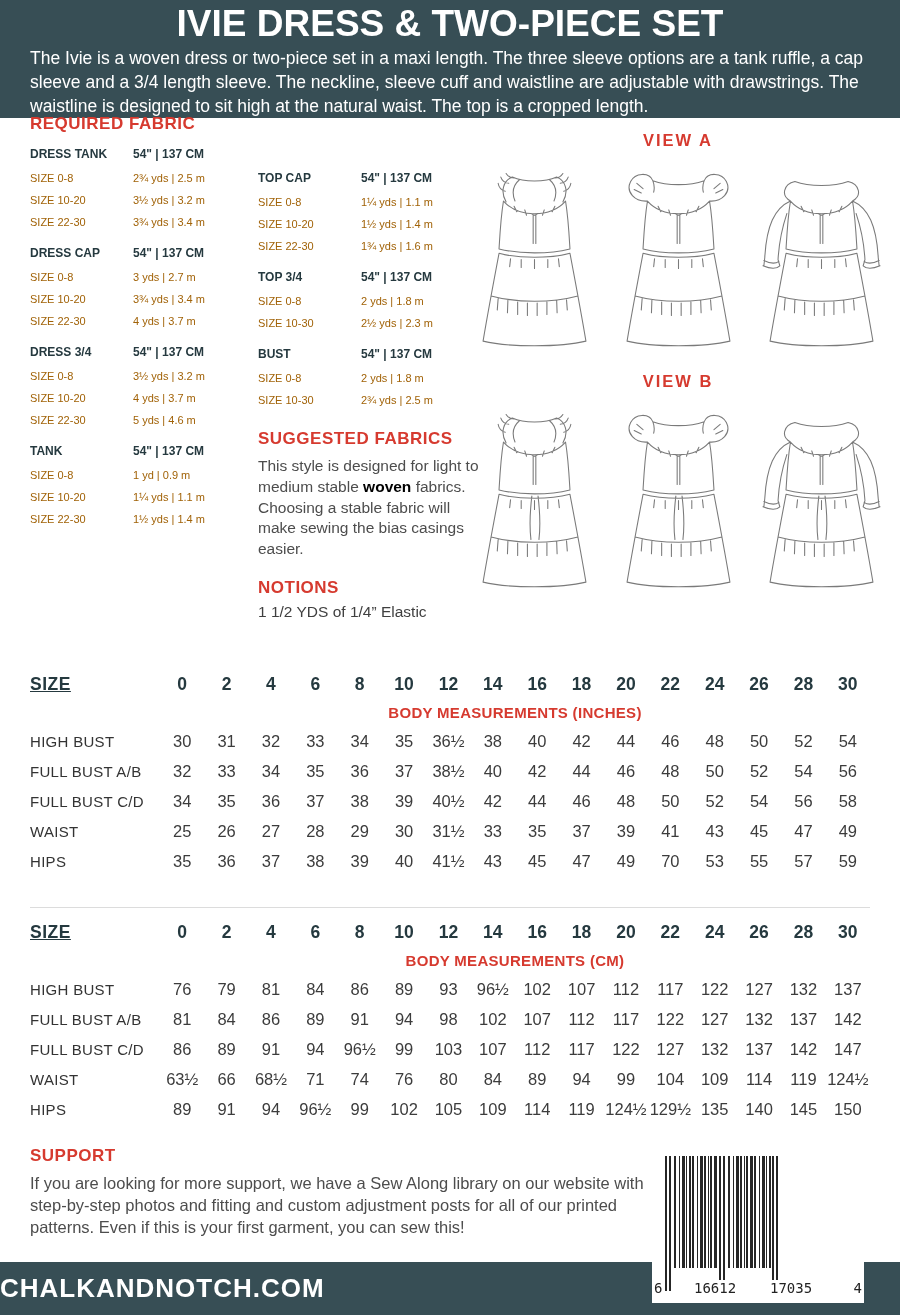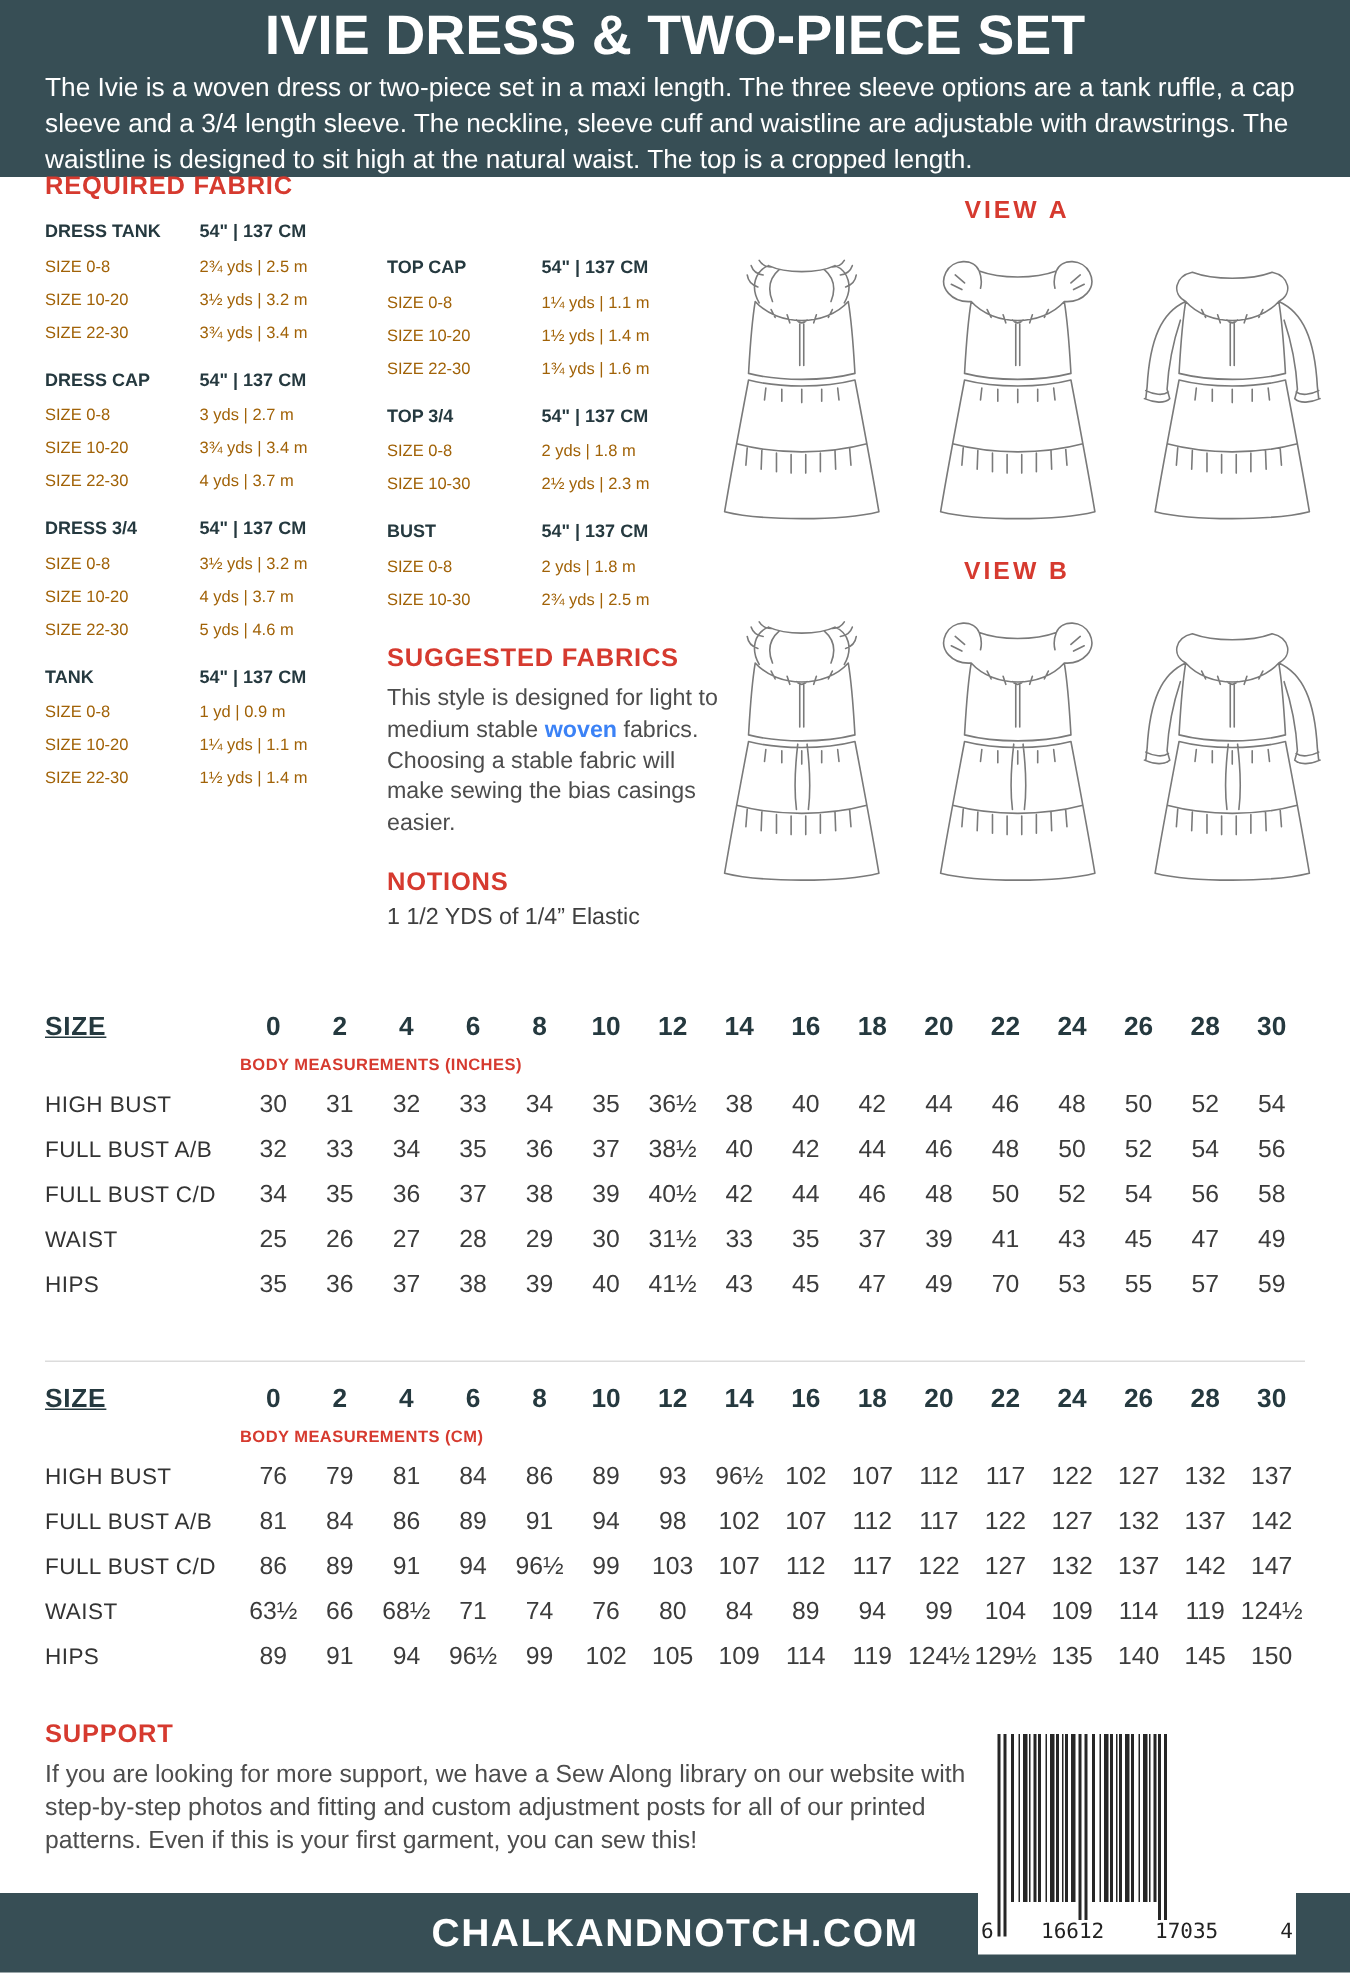--- a/index.html
+++ b/index.html
@@ -16,48 +16,48 @@
   
   .col-left{position:absolute;left:30px;top:114px;width:228px;}
   .col-mid{position:absolute;left:258px;top:158px;width:225px;}
   .fg-head{display:flex;font-weight:bold;color:#25393F;font-size:12px;margin:13px 0 6px;}
   .fg-name{width:103px;flex:none;}
   .fg-width{flex:1;}
   .fg-row{display:flex;color:#a16207;font-size:11px;line-height:22px;}
   .fg-size{width:103px;flex:none;}
   .fg-val{flex:1;}
   .sf-text{margin:7px 0 0;font-size:15.5px;line-height:1.34;color:#4d4d4d;width:225px;}
-  .sf-text b{color:#3b82f6;}
+  .sf-text b{color:#000000;}
   .mt18{margin-top:18px;}
   .notion-line{font-size:15.5px;color:#3f3f3f;line-height:28px;}
 
   
   .views{position:absolute;left:468px;top:131px;width:420px;}
   .view-label{text-align:center;color:#D63A2F;font-weight:bold;font-size:16.5px;letter-spacing:2px;margin:0;}
   .dress-row{display:flex;justify-content:space-between;margin:4px 0 14px;}
   .dress{width:133px;height:204px;}
 
   
   table.size-table{position:absolute;left:30px;width:840px;border-collapse:collapse;table-layout:fixed;}
   #table-in{top:664px;}
   #table-cm{top:912px;}
   .divider{position:absolute;left:30px;width:840px;top:907px;height:1px;background:#dcdcdc;}
   tr.size-row td{font-weight:bold;color:#25393F;font-size:17.5px;padding:10px 0 6px;text-align:center;}
   tr.size-row td.lbl{text-align:left;letter-spacing:.5px;text-decoration:underline;}
-  tr.section td{color:#D63A2F;font-weight:bold;font-size:11px;text-align:left;padding:3px 0 5px;letter-spacing:.3px;}
+  tr.section td{color:#D63A2F;font-weight:bold;font-size:15px;text-align:center;padding:3px 0 5px;letter-spacing:.3px;}
   tr.data td{color:#3c3c3c;font-size:16.5px;text-align:center;height:30px;padding:0;}
   tr.data td.lbl{text-align:left;font-size:15px;color:#333;letter-spacing:.3px;}
 
   
   .support{position:absolute;left:30px;top:1146px;width:635px;}
   .support p{margin:7px 0 0;font-size:16.5px;line-height:1.33;color:#4d4d4d;}
 
   
   .footer{position:absolute;left:0;top:1262px;width:900px;height:53px;background:#374E55;}
-  .footer .site{color:#fff;text-align:center;font-size:26px;font-weight:bold;letter-spacing:1px;line-height:53px;margin:0;}
+  .footer .site{color:#fff;text-align:left;font-size:26px;font-weight:bold;letter-spacing:1px;line-height:53px;margin:0;}
 
   
   .barcode{position:absolute;left:652px;top:1150px;width:212px;height:153px;background:#fff;z-index:2;}
   .bars{position:absolute;left:13px;top:6px;height:140px;display:flex;align-items:flex-start;}
   .bar{background:#262626;flex:none;}
   .gap{background:transparent;flex:none;}
   .bc-num{position:absolute;bottom:7px;background:#fff;padding:0 2px;font-size:14px;color:#222;
           font-family:"DejaVu Sans Mono",monospace;z-index:3;}
   .bc-n0{left:0;}
   .bc-n1{left:40px;}

